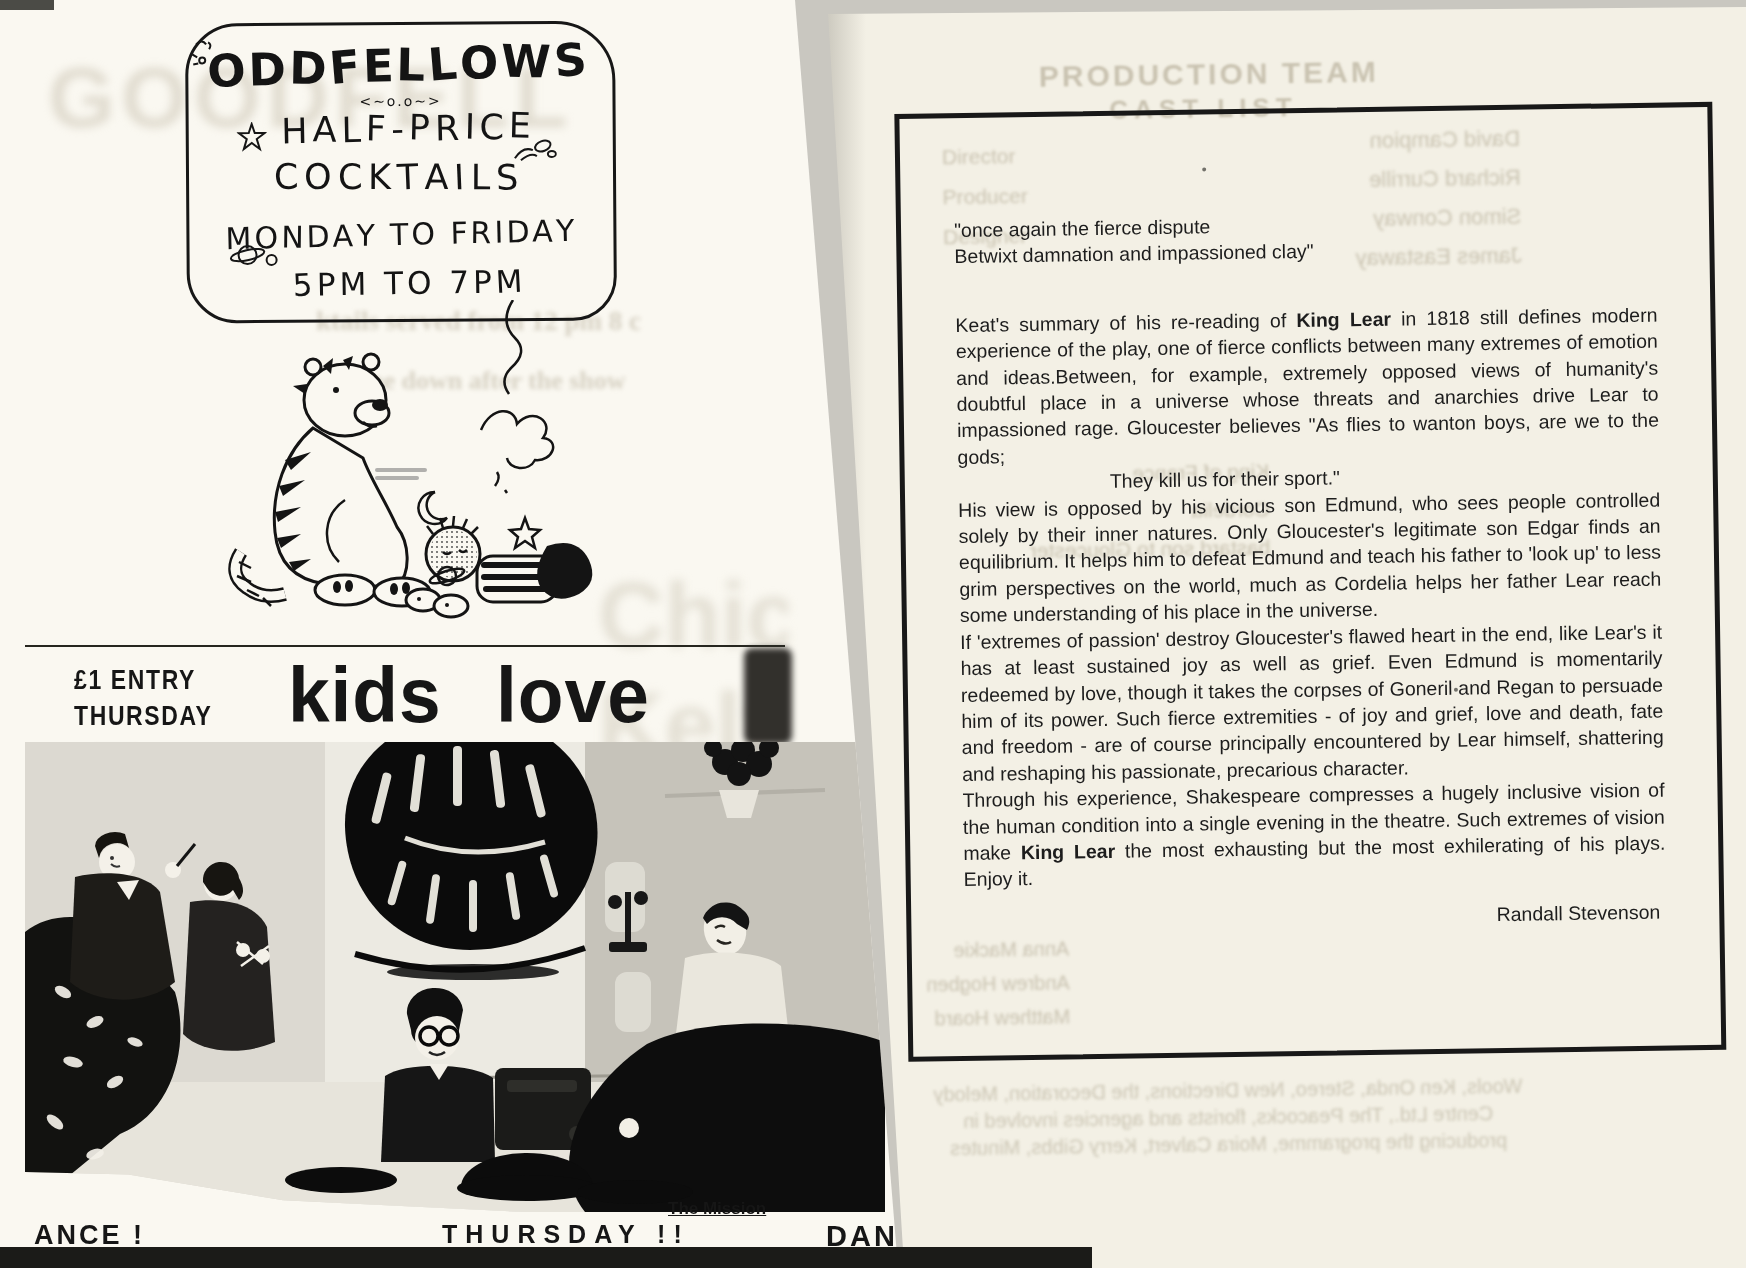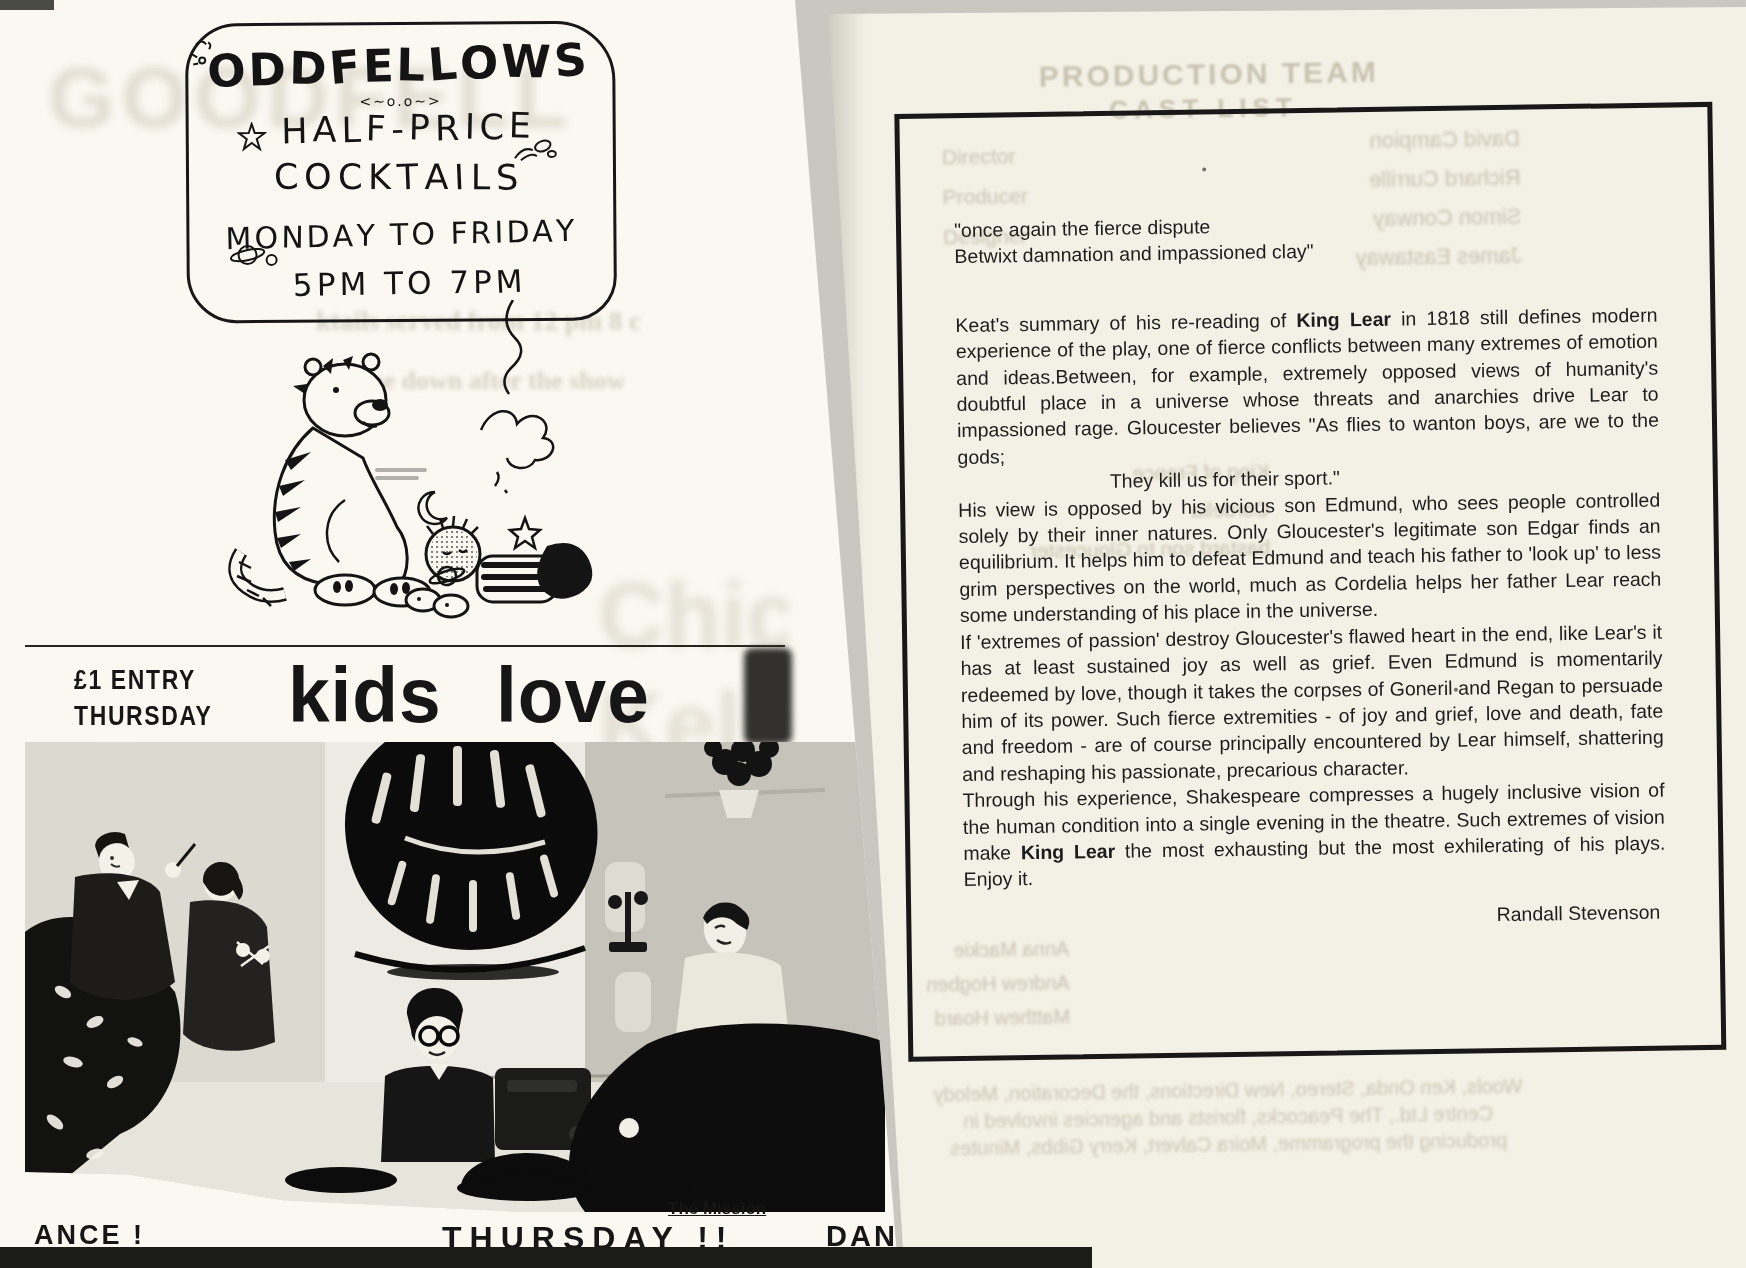--- a/index.html
+++ b/index.html
@@ -49,21 +49,21 @@
                filter:blur(2px);border-radius:4px;opacity:0.8;}
   .ad-headline{position:absolute;left:288px;top:650px;font-size:78px;font-weight:bold;letter-spacing:1px;
                word-spacing:34px;white-space:nowrap;transform:scaleX(0.96);transform-origin:left;}
   .ad-smudge{position:absolute;left:744px;top:648px;width:48px;height:96px;background:#32302c;
              filter:blur(3px);border-radius:8px;}
   .photo-wrap{position:absolute;left:25px;top:742px;width:860px;height:470px;
               clip-path:polygon(0 0,100% 0,100% 100%,58% 100%,30% 97.5%,12% 92%,0 91.5%);}
   .ad-foot{position:absolute;top:1220px;font-weight:bold;white-space:nowrap;}
   .f-ance{left:34px;font-size:27px;letter-spacing:3px;}
   .f-every{left:308px;font-size:25px;letter-spacing:7px;margin-top:28px;}
-  .f-thu{left:442px;font-size:32px;letter-spacing:8px;}
+  .f-thu{left:442px;font-size:25px;letter-spacing:8px;}
   .f-brand{left:668px;top:1199px;font-size:17px;letter-spacing:0px;text-decoration:underline;}
   .f-danc{left:826px;font-size:29px;letter-spacing:3px;}
   
   .right-page{position:absolute;left:0;top:0;width:1746px;height:1268px;background:#f3f0e5;z-index:3;
       clip-path:polygon(828px 14px,1746px 7px,1746px 1268px,1092px 1268px,1083px 1250px,903px 1250px,828px 14px);}
   .rp-edge{position:absolute;left:820px;top:0;width:46px;height:1268px;
            background:linear-gradient(90deg,rgba(60,58,50,0.25),rgba(60,58,50,0));}
   #rp-rot{position:absolute;inset:0;transform:rotate(-0.85deg);transform-origin:1300px 560px;}
   .kl-box{position:absolute;left:901px;top:108px;width:818px;height:948px;border:5px solid #181818;box-sizing:border-box;}
   .bleed{position:absolute;color:rgba(150,139,112,0.45);filter:blur(1.2px);white-space:nowrap;}

